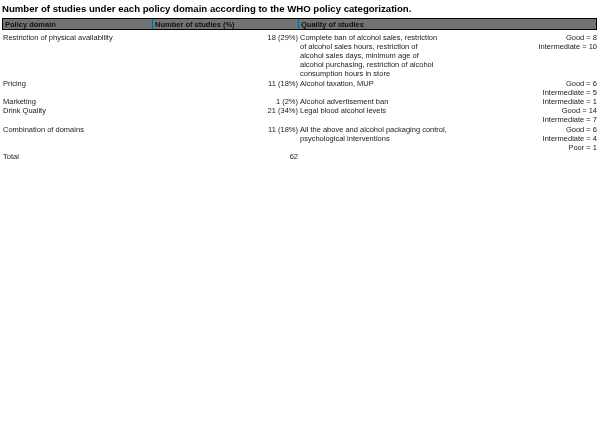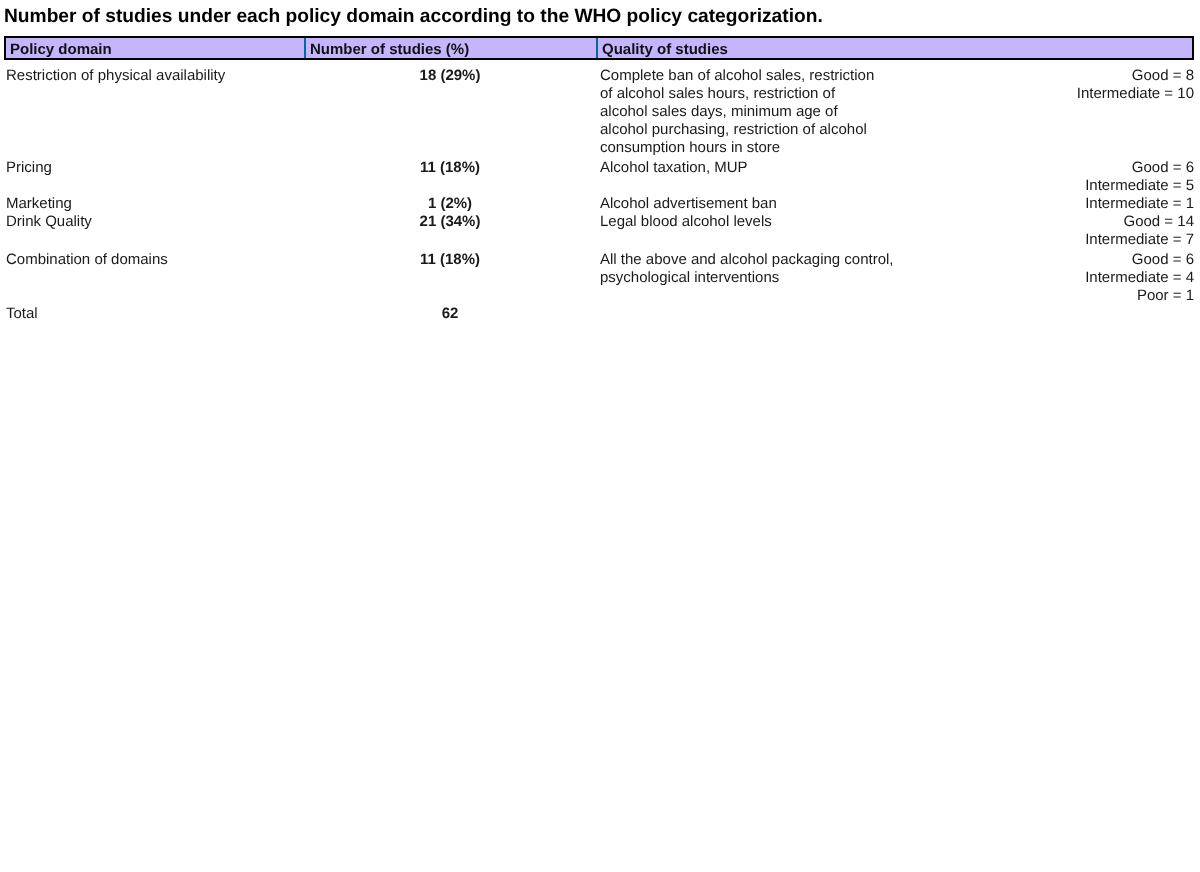--- a/index.html
+++ b/index.html
@@ -20,21 +20,21 @@
     color: #000000;
   }
   .table {
     margin: 3px 2px 0 2px;
     width: 595px;
   }
   .thead {
     display: grid;
     grid-template-columns: 149px 146px 150px 148px;
     border: 1px solid #000000;
-    background: #c4b5fd;
+    background: #737373;
   }
   .th {
     font-weight: bold;
     font-size: 7.5px;
     line-height: 9px;
     padding: 0.5px 0 0.5px 2px;
     border-left: 1px solid #0369a1;
     white-space: nowrap;
     overflow: hidden;
   }
@@ -44,21 +44,21 @@
     display: grid;
     grid-template-columns: 150px 146px 150px 149px;
   }
   .td {
     font-size: 7.5px;
     line-height: 9.2px;
     white-space: pre-line;
     color: #1a1a1a;
   }
   .c1 { text-align: left; padding-left: 1px; }
-  .c2 { text-align: center; font-weight: bold; }
+  .c2 { text-align: right; }
   .c3 { text-align: left; padding-left: 2px; }
   .c4 { text-align: right; }
 </style>
 </head>
 <body>
 
 <div class="page">
   <div class="title">Number of studies under each policy domain according to the WHO policy categorization.</div>
 
   <div class="table">

